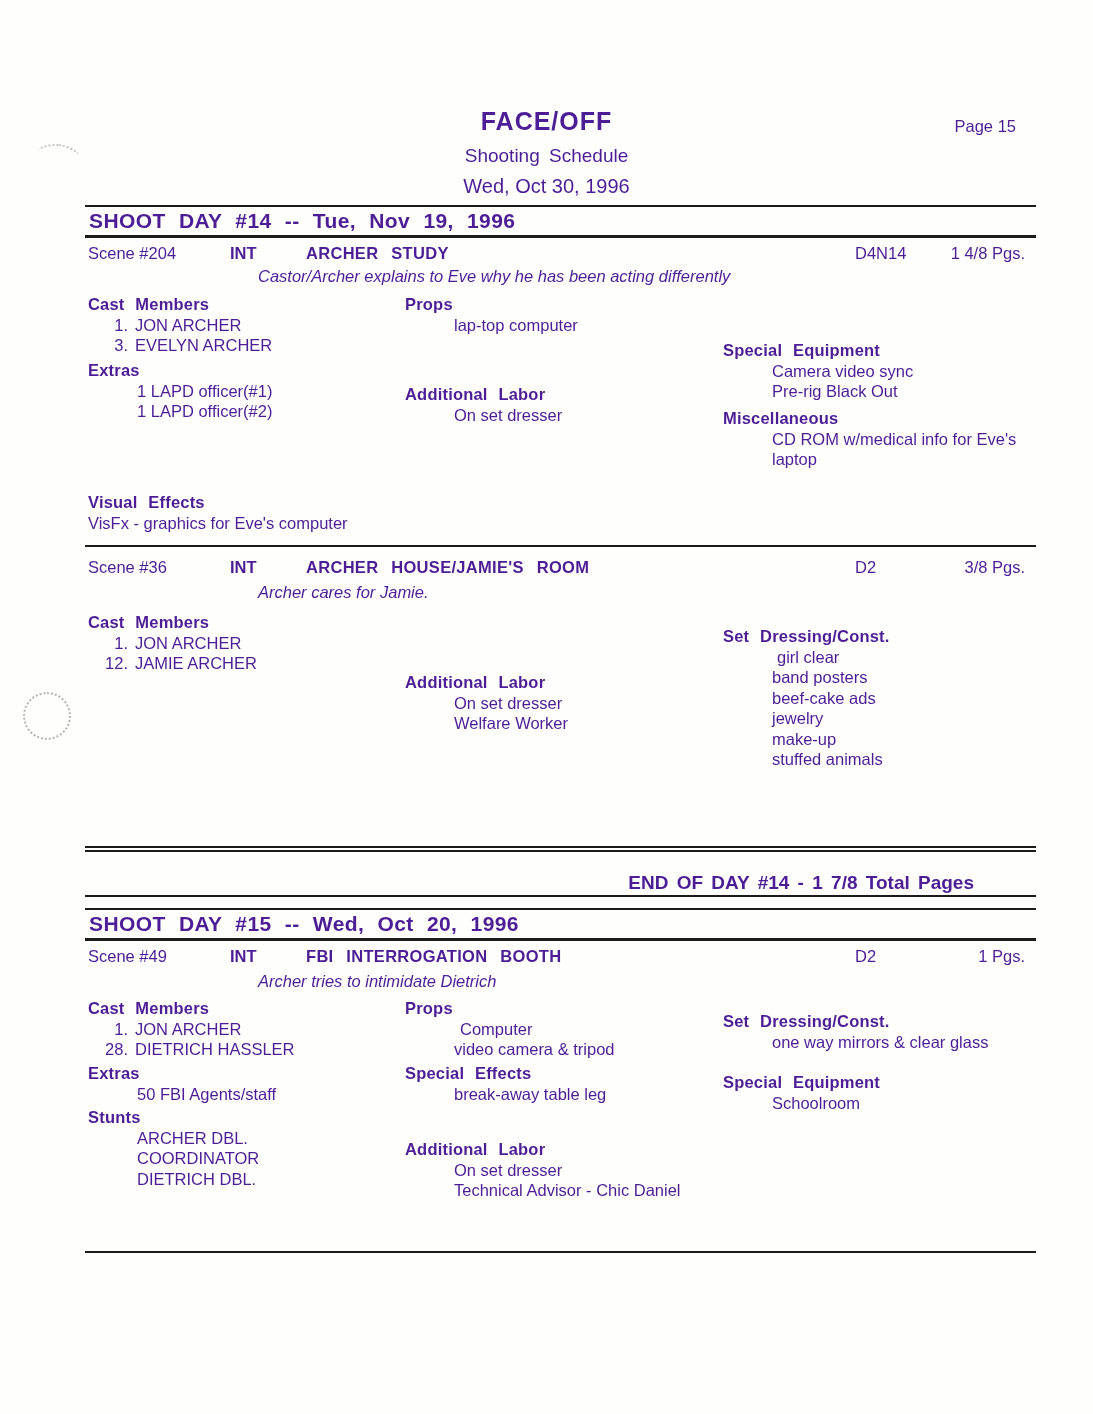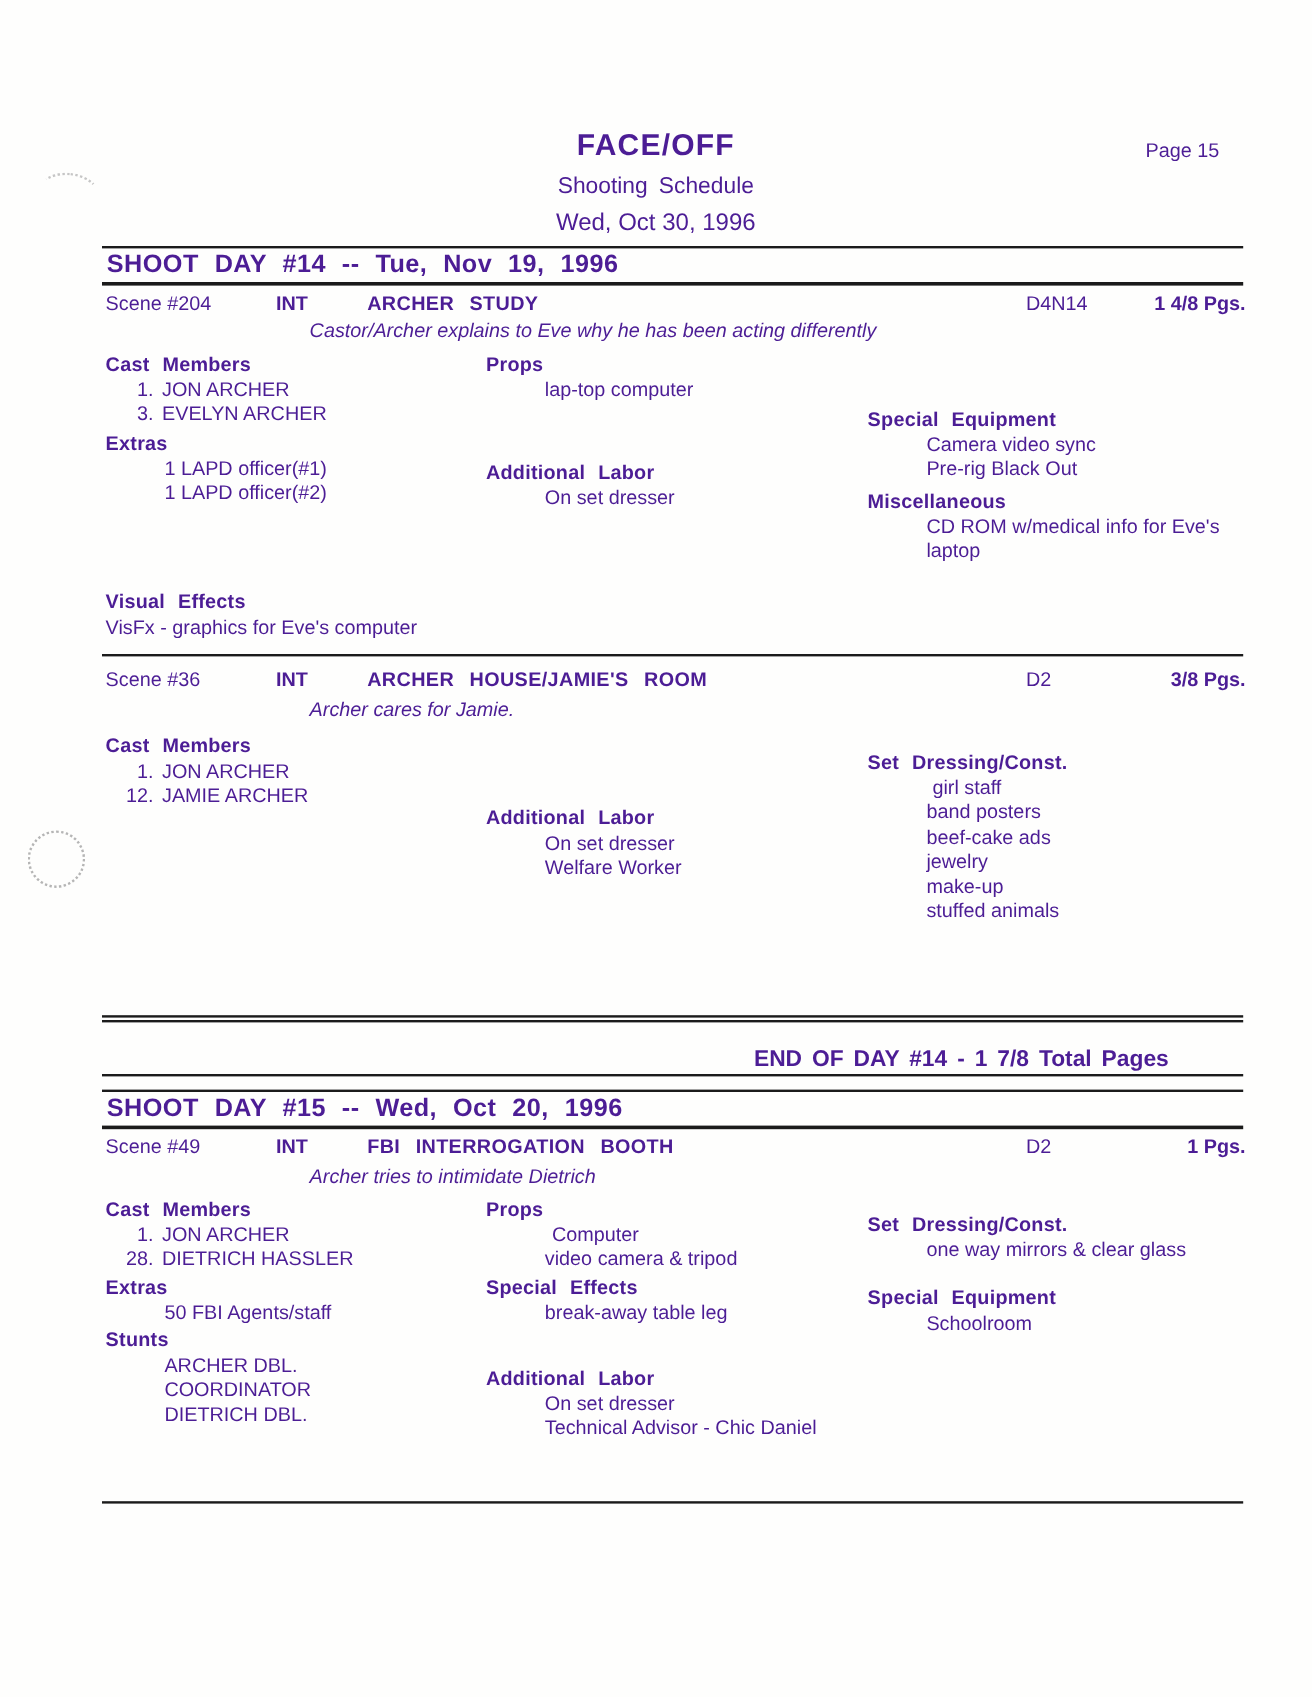--- a/index.html
+++ b/index.html
@@ -40,21 +40,21 @@
     border-top:6px double #1b1b1b; border-bottom:2.5px solid #1b1b1b;
     text-align:right; padding:20px 62px 1px 0;
     font-weight:bold; font-size:19px; line-height:22px; word-spacing:3px;
   }
   
   .scene-row { position:absolute; left:0; top:0; width:100%; height:21px; white-space:nowrap; }
   .scene-row .scene-label { position:absolute; left:88px; }
   .scene-row .ie  { position:absolute; left:230px; font-weight:bold; }
   .scene-row .set { position:absolute; left:306px; font-weight:bold; word-spacing:8px; letter-spacing:.3px; }
   .scene-row .dn  { position:absolute; left:855px; }
-  .scene-row .pgs { position:absolute; right:55px;font-weight:bold; }
+  .scene-row .pgs { position:absolute; right:68px; }
   .synopsis { position:absolute; font-style:italic; white-space:nowrap; }
   
   .sec { position:absolute; white-space:nowrap; }
   .sec .hd { font-weight:bold; word-spacing:6px; letter-spacing:.2px; }
   .sec .it { padding-left:49px; }
   .sec .it.flush { padding-left:0; }
   .sec .it.wrap { white-space:normal; max-width:272px; }
   .cast-row { display:flex; }
   .cast-num { width:40px; text-align:right; flex:none; }
   .cast-name { margin-left:7px; }
@@ -146,21 +146,21 @@
       <span class="cast-name">JAMIE ARCHER</span>
     </div>
   </div>
   <div class="sec" style="left:405px; top:672px">
     <div class="hd">Additional Labor</div>
     <div class="it">On set dresser</div>
     <div class="it">Welfare Worker</div>
   </div>
   <div class="sec" style="left:723px; top:626px">
     <div class="hd">Set Dressing/Const.</div>
-    <div class="it" style="padding-left:54px">girl staff</div>
+    <div class="it" style="padding-left:54px">girl clear</div>
     <div class="it">band posters</div>
     <div class="it">beef-cake ads</div>
     <div class="it">jewelry</div>
     <div class="it">make-up</div>
     <div class="it">stuffed animals</div>
   </div>
 
   <div class="end-banner" style="top:846px">END OF DAY #14 - 1 7/8 Total Pages</div>
 
   <div class="day-banner" style="top:908px">SHOOT DAY #15 -- Wed, Oct 20, 1996</div>

